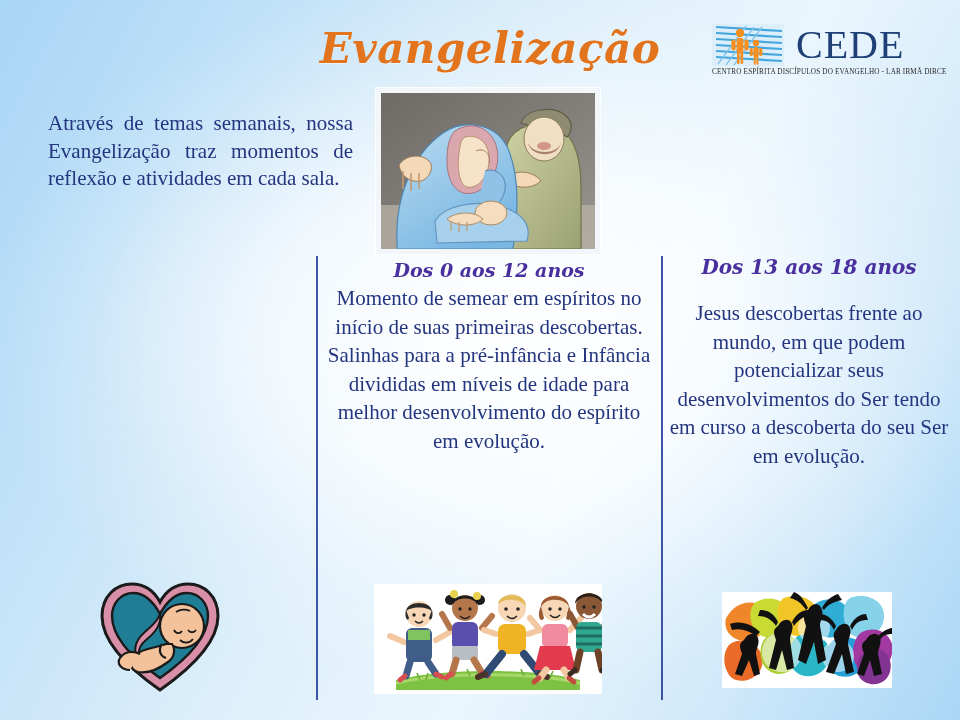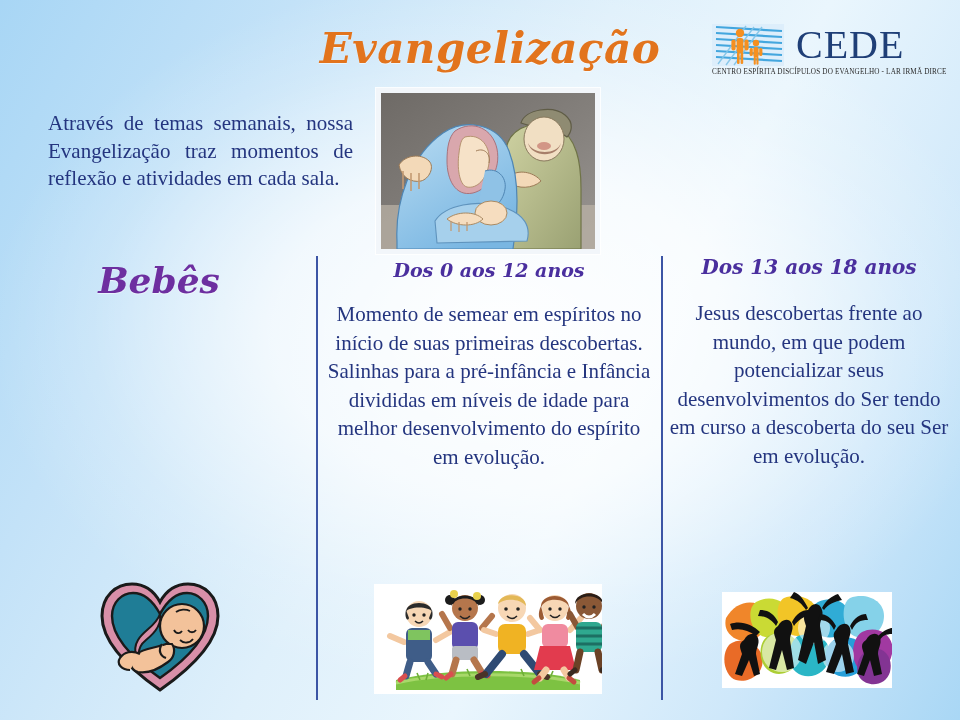--- a/index.html
+++ b/index.html
@@ -139,21 +139,21 @@
   #s-child  { font-size: 19px; margin-top: 9px; }
   #s-youth  { font-size: 20px; margin-top: 9px; }
 
   .body-text {
     color: #24357f;
     text-align: center;
     font-size: 21px;
     line-height: 1.36;
   }
   #b-babies { margin-top: 26px; }
-  #b-child  { margin-top: 20px; font-size: 21px; }
+  #b-child  { margin-top: 4px; font-size: 21px; }
   #b-youth  { margin-top: 22px; }
 
   
   #art-heart {
     position: absolute;
     left: 96px;
     top: 578px;
     width: 128px;
     height: 116px;
   }
@@ -269,21 +269,20 @@
         <path d="M70 128 L70 138 M78 129 L78 139 M86 129 L86 138" stroke="#c49a72" stroke-width="1.3"></path>
       </g>
       <path d="M0 0 L214 0 L214 156 L0 156 Z" fill="none"></path>
     </svg>
   </div>
 
   <div class="divider" id="divider-left"></div>
   <div class="divider" id="divider-right"></div>
 
   <div class="col" id="col-babies">
-    <div class="script-title" id="t-babies">Bebês</div>
   </div>
 
   <div class="col" id="col-child">
     <div class="script-sub" id="s-child">Dos 0 aos 12 anos</div>
     <div class="body-text" id="b-child">Momento de semear em espíritos no início de suas primeiras descobertas. Salinhas para a pré-infância e Infância divididas em níveis de idade para melhor desenvolvimento do espírito em evolução.</div>
   </div>
 
   <div class="col" id="col-youth">
     <div class="script-sub" id="s-youth">Dos 13 aos 18 anos</div>
     <div class="body-text" id="b-youth">Jesus descobertas frente ao mundo, em que podem potencializar seus desenvolvimentos do Ser tendo em curso a descoberta do seu Ser em evolução.</div>

